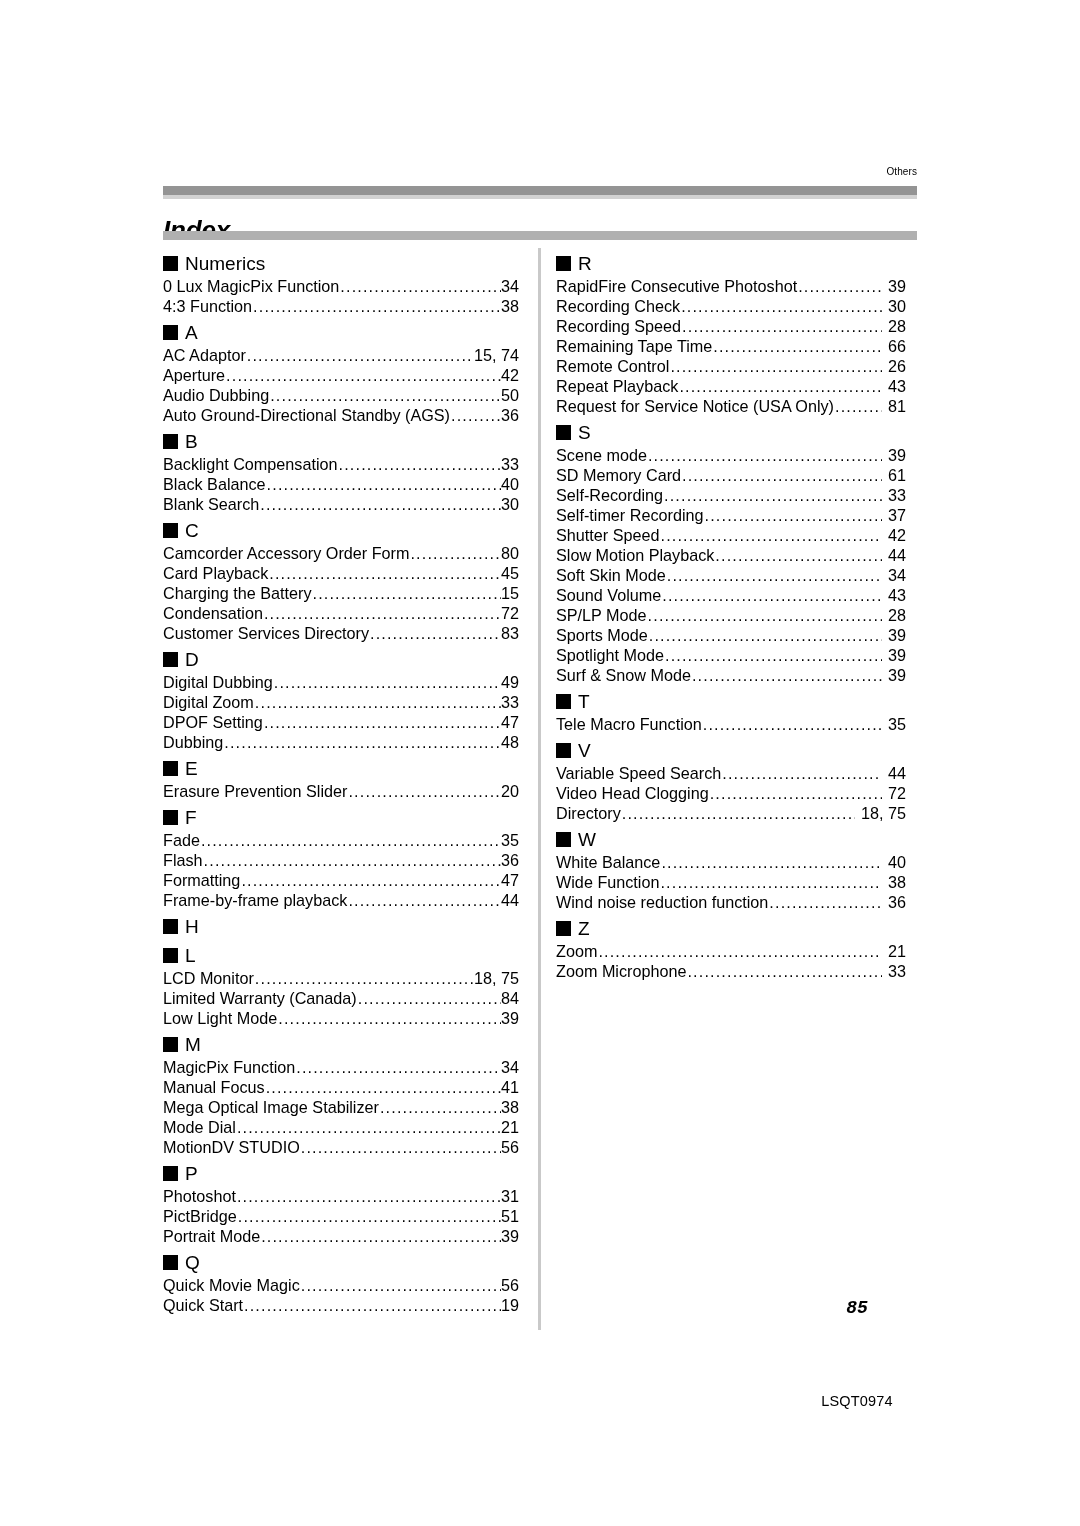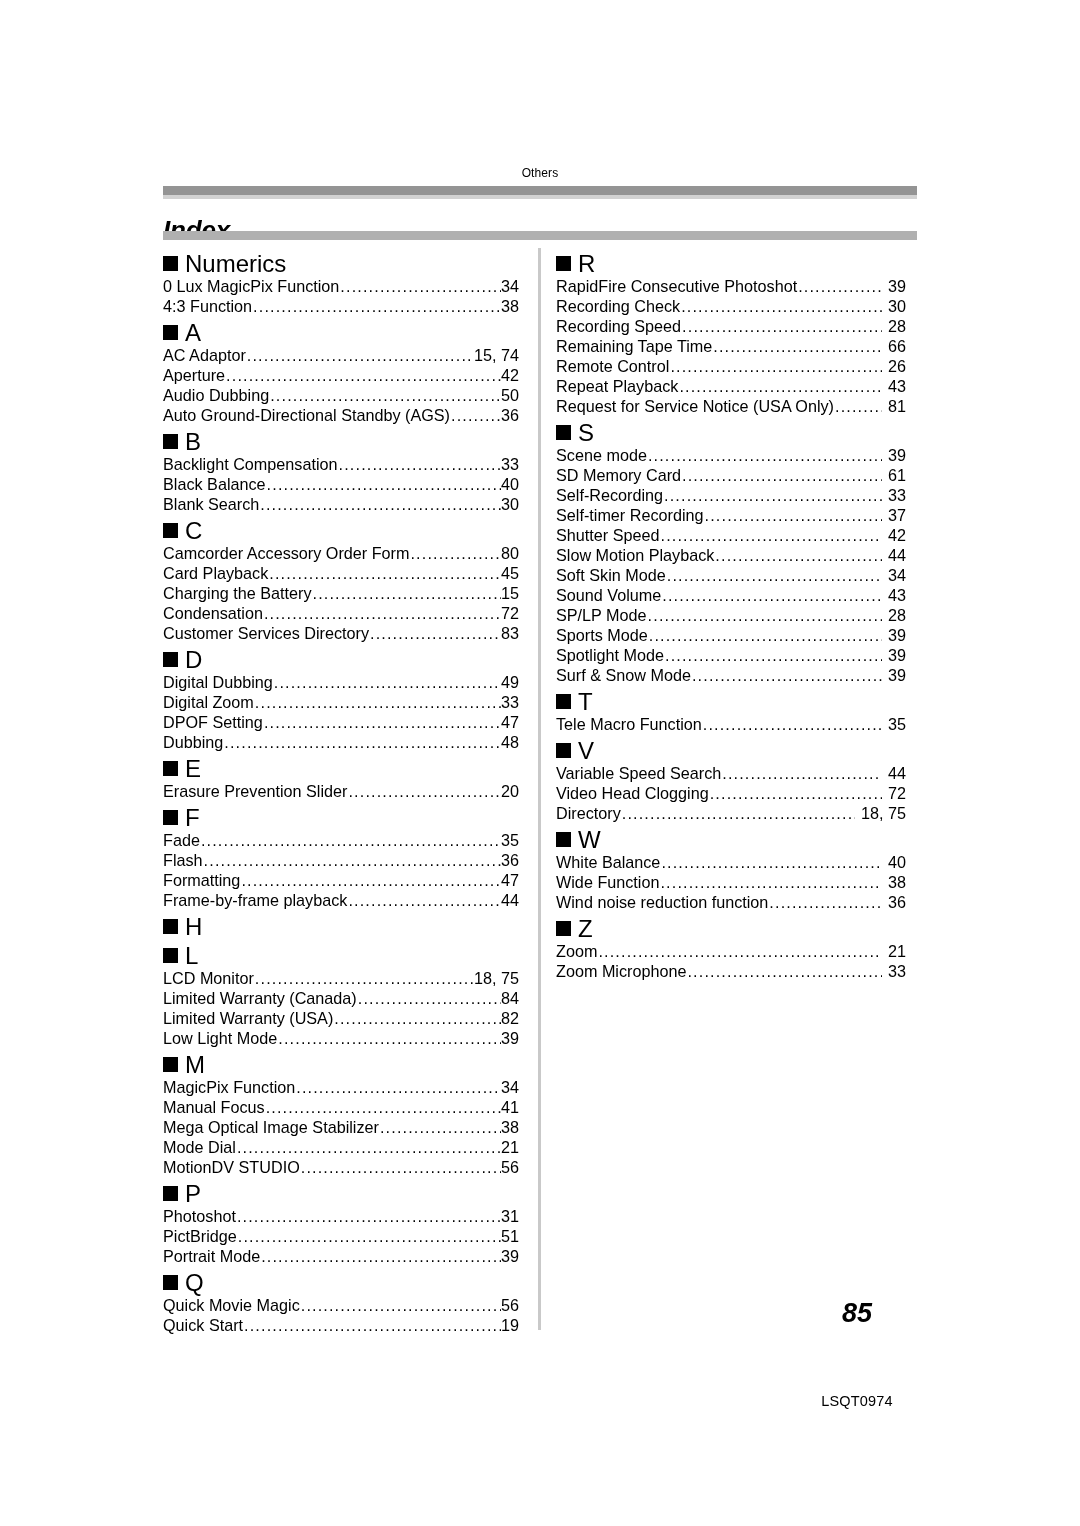--- a/index.html
+++ b/index.html
@@ -22,22 +22,22 @@
     width: 1080px;
     height: 1526px;
   }
 
   
   .running-head {
     position: absolute;
     left: 163px;
     top: 166px;
     width: 754px;
-    text-align: center;
-    font-size: 12px;
+    text-align: right;
+    font-size: 10px;
     letter-spacing: 0.1px;
     color: #000;
   }
 
   
   .rule-top {
     position: absolute;
     left: 163px;
     top: 186px;
     width: 754px;
@@ -87,21 +87,21 @@
     height: 27px;
     margin-top: 2px;
   }
   .section-marker {
     width: 15px;
     height: 15px;
     background: #000000;
     flex: 0 0 auto;
   }
   .section-letter {
-    font-size: 24px;
+    font-size: 19px;
     line-height: 19px;
     margin-left: 7px;
     white-space: nowrap;
   }
 
   
   .entry {
     display: flex;
     align-items: baseline;
     height: 20px;
@@ -134,24 +134,24 @@
   
   .col-right .entry-leader { margin-right: 6px; }
 
   
   .folio {
     position: absolute;
     right: 163px;
     top: 1298px;
     width: 120px;
     text-align: center;
-    font-family: Liberation Sans, sans-serif;
+    font-family: Liberation Mono, monospace;
     font-weight: bold;
     font-style: italic;
-    font-size: 27px;
+    font-size: 18px;
   }
   .doc-code {
     position: absolute;
     right: 163px;
     top: 1393px;
     width: 120px;
     text-align: center;
     font-size: 14.5px;
     letter-spacing: 0.2px;
   }
@@ -327,25 +327,20 @@
         <span class="entry-label">LCD Monitor</span>
         <span class="entry-leader"></span>
         <span class="entry-page">18, 75</span>
       </div>
       <div class="entry">
         <span class="entry-label">Limited Warranty (Canada)</span>
         <span class="entry-leader"></span>
         <span class="entry-page">84</span>
       </div>
       <div class="entry">
-        <span class="entry-label">Limited Warranty (USA)</span>
-        <span class="entry-leader"></span>
-        <span class="entry-page">82</span>
-      </div>
-      <div class="entry">
         <span class="entry-label">Low Light Mode</span>
         <span class="entry-leader"></span>
         <span class="entry-page">39</span>
       </div>
       <div class="section-head">
         <span class="section-marker"></span>
         <span class="section-letter">M</span>
       </div>
       <div class="entry">
         <span class="entry-label">MagicPix Function</span>

